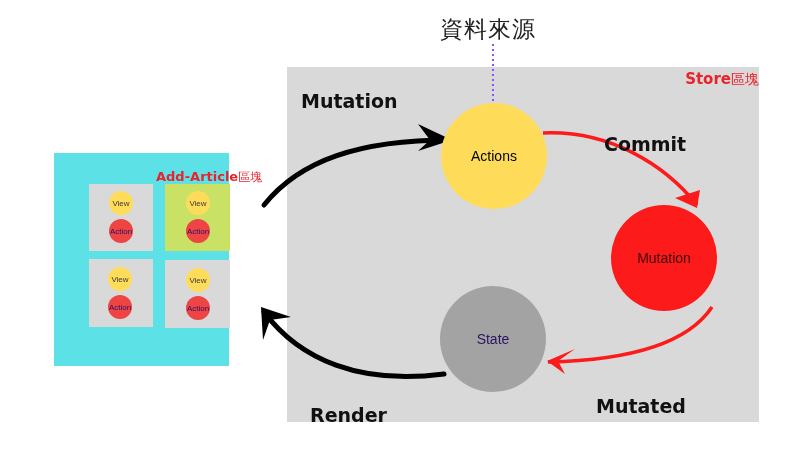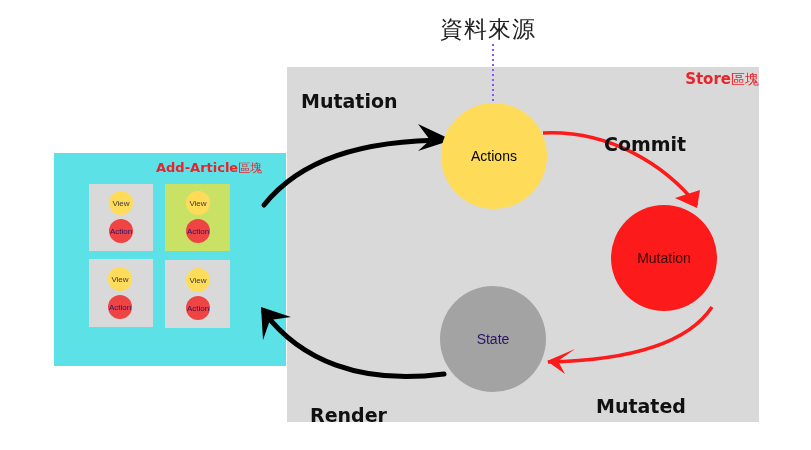--- a/index.html
+++ b/index.html
@@ -11,22 +11,22 @@
   #store-label .cjk { font-weight: normal; font-size: 14px; }
   .big-label { font-size: 19px; font-weight: bold; color: #111; font-family: "DejaVu Sans", sans-serif; }
   #lbl-dispatch { left: 301px; top: 90px; }
   #lbl-commit { left: 604px; top: 94px; margin-top: 39px; }
   #lbl-render { left: 310px; top: 404px; }
   #lbl-mutated { left: 596px; top: 395px; }
   .circle { border-radius: 50%; display: flex; align-items: center; justify-content: center; font-size: 14px; color: #000000; font-family: "Liberation Sans", sans-serif; }
   #actions { left: 441px; top: 103px; width: 106px; height: 106px; background: #fedc5a; }
   #mutation { left: 611px; top: 205px; width: 106px; height: 106px; background: #fd1a1a; color: #3a0a0a; }
   #state { left: 440px; top: 286px; width: 106px; height: 106px; background: #a3a3a3; color: #2a1466; }
-  #component-area { left: 54px; top: 153px; width: 232px; height: 213px; background: #5ce1e6; }
-  #add-article-label { left: 156px; top: 160px; font-size: 13px; font-weight: bold; color: #e8232b; font-family: "DejaVu Sans", sans-serif; white-space: nowrap; }
+  #component-area { left: 54px; top: 153px; width: 175px; height: 213px; background: #5ce1e6; }
+  #add-article-label { left: 156px; top: 169px; font-size: 13px; font-weight: bold; color: #e8232b; font-family: "DejaVu Sans", sans-serif; white-space: nowrap; }
   #add-article-label .cjk { font-weight: normal; font-size: 12px; }
   .card { background: #d9d9d9; }
   .card.active { background: #c9e265; }
   .mini { position: absolute; width: 24px; height: 24px; border-radius: 50%; display: flex; align-items: center; justify-content: center; font-size: 8px; font-family: "Liberation Sans", sans-serif; color: #3a3a3a; }
   .mini.view { background: #fedc5a; }
   .mini.action { background: #ef4444; color: #2a1466; }
   svg#arrows { position: absolute; left: 0; top: 0; }
 </style>
 </head>
 <body>

